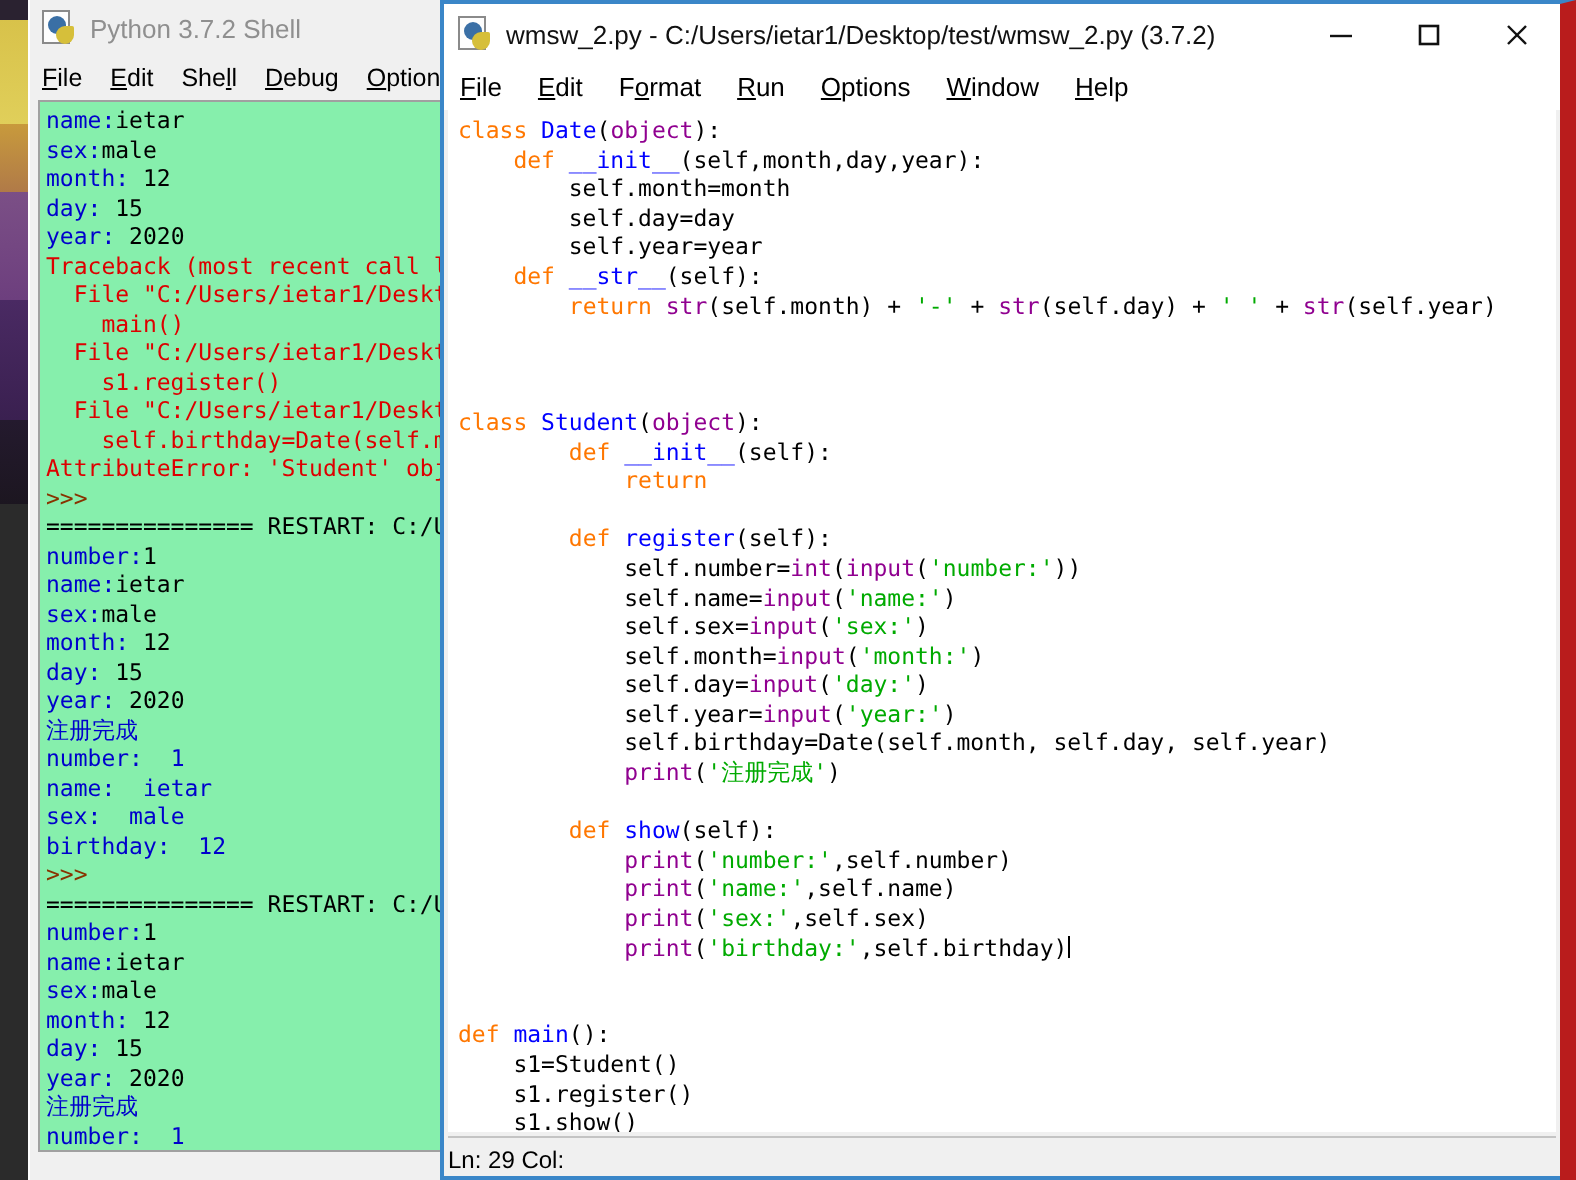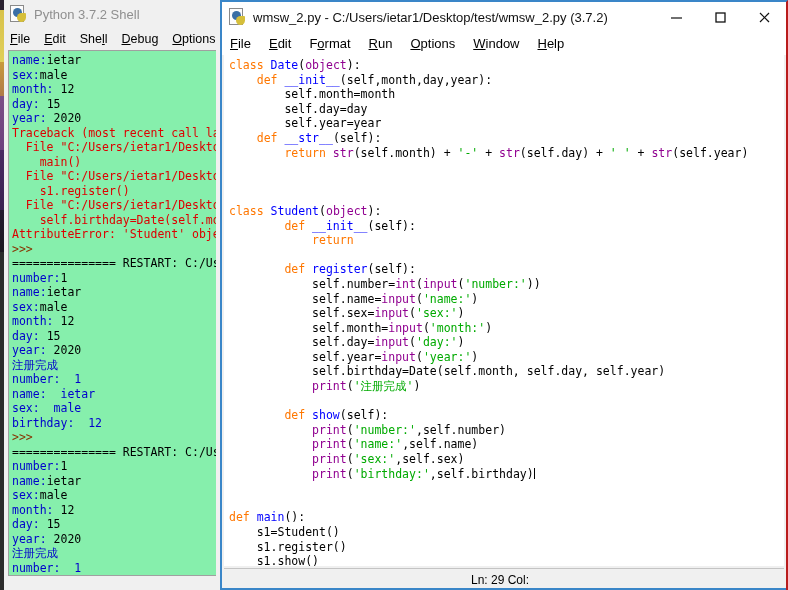--- a/index.html
+++ b/index.html
@@ -31,21 +31,21 @@
   }
   #desktop-edge {
     position: absolute; left: 0; top: 0;
     width: 4px; height: 590px;
     background: #3b3b3b;
   }
 
   
   #shell-window {
     position: absolute;
-    left: 4px; top: 0;
+    left: 15px; top: 0;
     width: 218px; height: 590px;
     background: #f0f0f0;
     border-right: 1px solid #b8b8b8;
     overflow: hidden;
   }
   .shell-titlebar {
     height: 28px;
     background: #f0f0f0;
     display: flex; align-items: center;
     padding-left: 6px;
@@ -118,21 +118,21 @@
   .c-brown { color: #883300; }
 
   
   #editor-window {
     position: absolute;
     left: 220px; top: 0;
     width: 568px; height: 590px;
     background: #f0f0f0;
     border-left: 2px solid #3a86c8;
     border-top: 2px solid #3a86c8;
-    border-right: 2px solid #b91c1c;
+    border-right: 8px solid #b91c1c;
     box-sizing: border-box;
     overflow: hidden;
   }
   .ed-titlebar {
     position: relative;
     height: 30px;
     background: #ffffff;
     display: flex; align-items: center;
     padding-left: 7px;
     box-sizing: border-box;
@@ -193,21 +193,21 @@
     background: #000;
     vertical-align: -1px;
   }
 
   .ed-statusbar {
     position: absolute;
     left: 2px; right: 2px; bottom: 0;
     height: 22px;
     background: #f0f0f0;
     border-top: 1px solid #c4c4c4;
-    display: flex; align-items: center; justify-content: center;
+    display: flex; align-items: center; justify-content: flex-start;
     padding-right: 8px;
     box-sizing: border-box;
     font-size: 12px;
     color: #000;
     font-family: "Liberation Sans", sans-serif;
   }
   .ed-bottom-shadow {
     position: absolute; left: 0; right: 0; bottom: 0;
     height: 2px; background: #3a86c8;
   }

